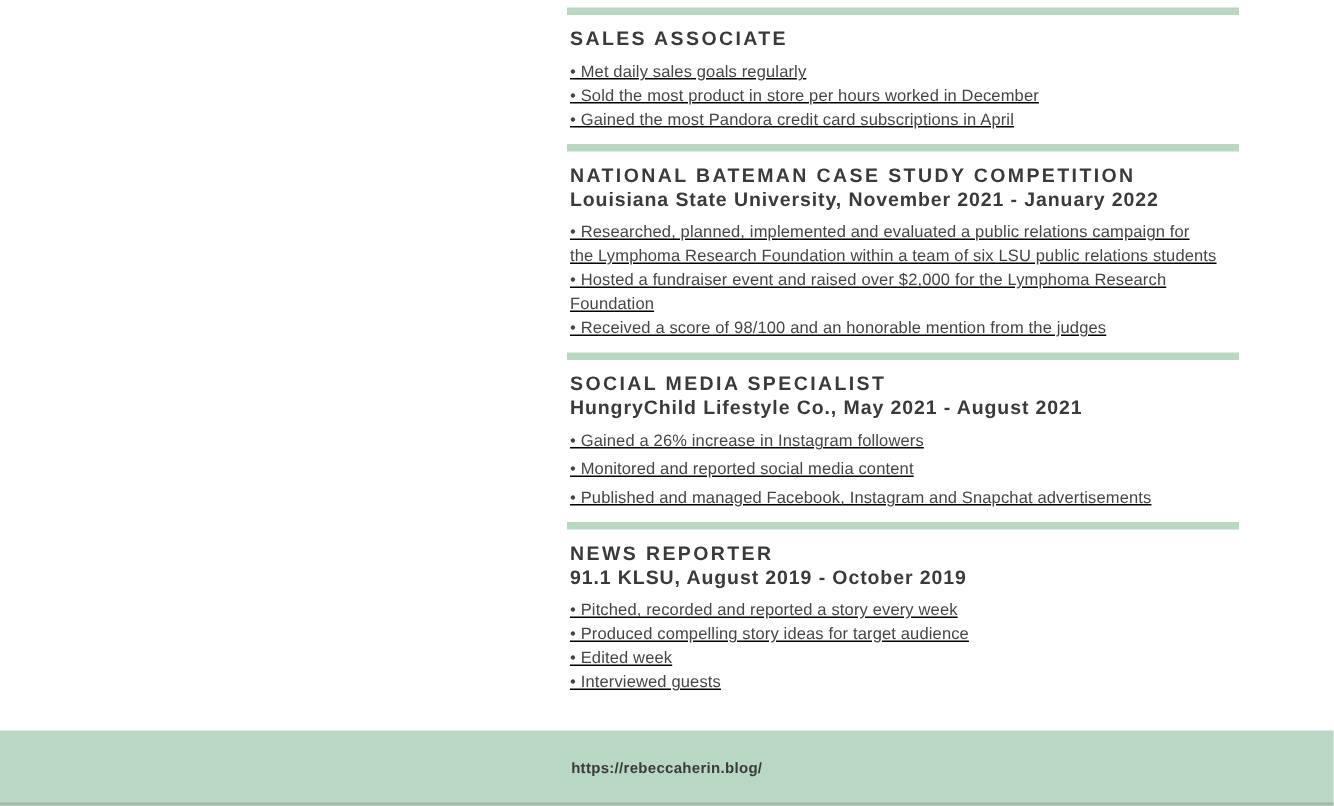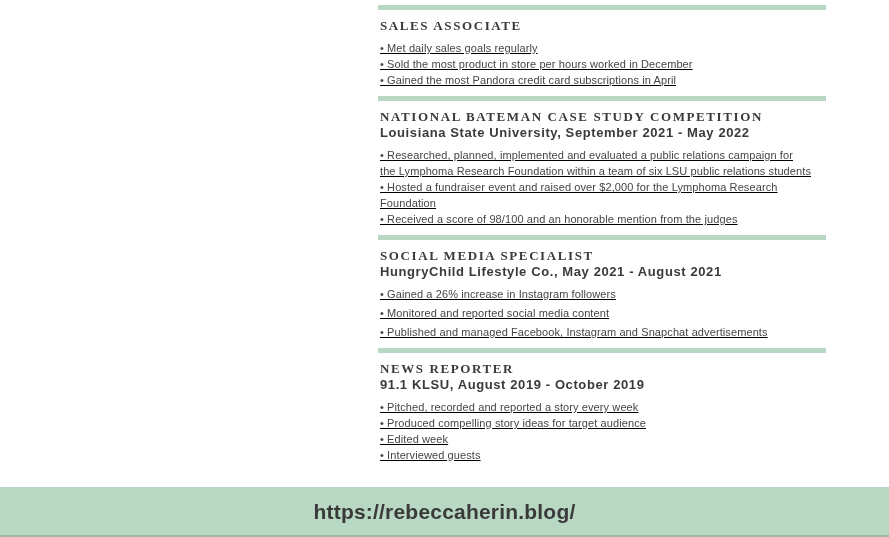--- a/index.html
+++ b/index.html
@@ -31,21 +31,20 @@
   .section {
     margin-bottom: 8px;
   }
   .sec-title {
     margin: 9px 0 0 2px;
     font-size: 13px;
     line-height: 14px;
     font-weight: 700;
     letter-spacing: 1.6px;
     color: var(--heading, #3a3a3a);
-    font-family: Liberation Serif, serif;
   }
   .sec-subtitle {
     margin: 2px 0 0 2px;
     font-size: 13px;
     line-height: 14px;
     font-weight: 700;
     letter-spacing: 0.6px;
     color: var(--heading, #3a3a3a);
   }
   .bullets {
@@ -68,21 +67,21 @@
     left: 0;
     right: 0;
     bottom: 0;
     height: 50px;
     background: var(--mint, #b9d8c3);
     display: flex;
     align-items: center;
     justify-content: center;
   }
   .footer-url {
-    font-size: 21px;
+    font-size: 10px;
     font-weight: 700;
     letter-spacing: 0.2px;
     color: var(--heading, #3a3a3a);
   }
   .bottom-edge {
     position: absolute;
     left: 0;
     right: 0;
     bottom: 0;
     height: 2px;
@@ -102,21 +101,21 @@
       <div class="bullet">• Met daily sales goals regularly</div>
       <div class="bullet">• Sold the most product in store per hours worked in December</div>
       <div class="bullet">• Gained the most Pandora credit card subscriptions in April</div>
     </div>
   </div>
 
   <div class="divider"></div>
 
   <div class="section">
     <div class="sec-title">NATIONAL BATEMAN CASE STUDY COMPETITION</div>
-    <div class="sec-subtitle">Louisiana State University, September 2021 - May 2022</div>
+    <div class="sec-subtitle">Louisiana State University, November 2021 - January 2022</div>
     <div class="bullets">
       <div class="bullet">• Researched, planned, implemented and evaluated a public relations campaign for
 the Lymphoma Research Foundation within a team of six LSU public relations students</div>
       <div class="bullet">• Hosted a fundraiser event and raised over $2,000 for the Lymphoma Research
 Foundation</div>
       <div class="bullet">• Received a score of 98/100 and an honorable mention from the judges</div>
     </div>
   </div>
 
   <div class="divider"></div>

